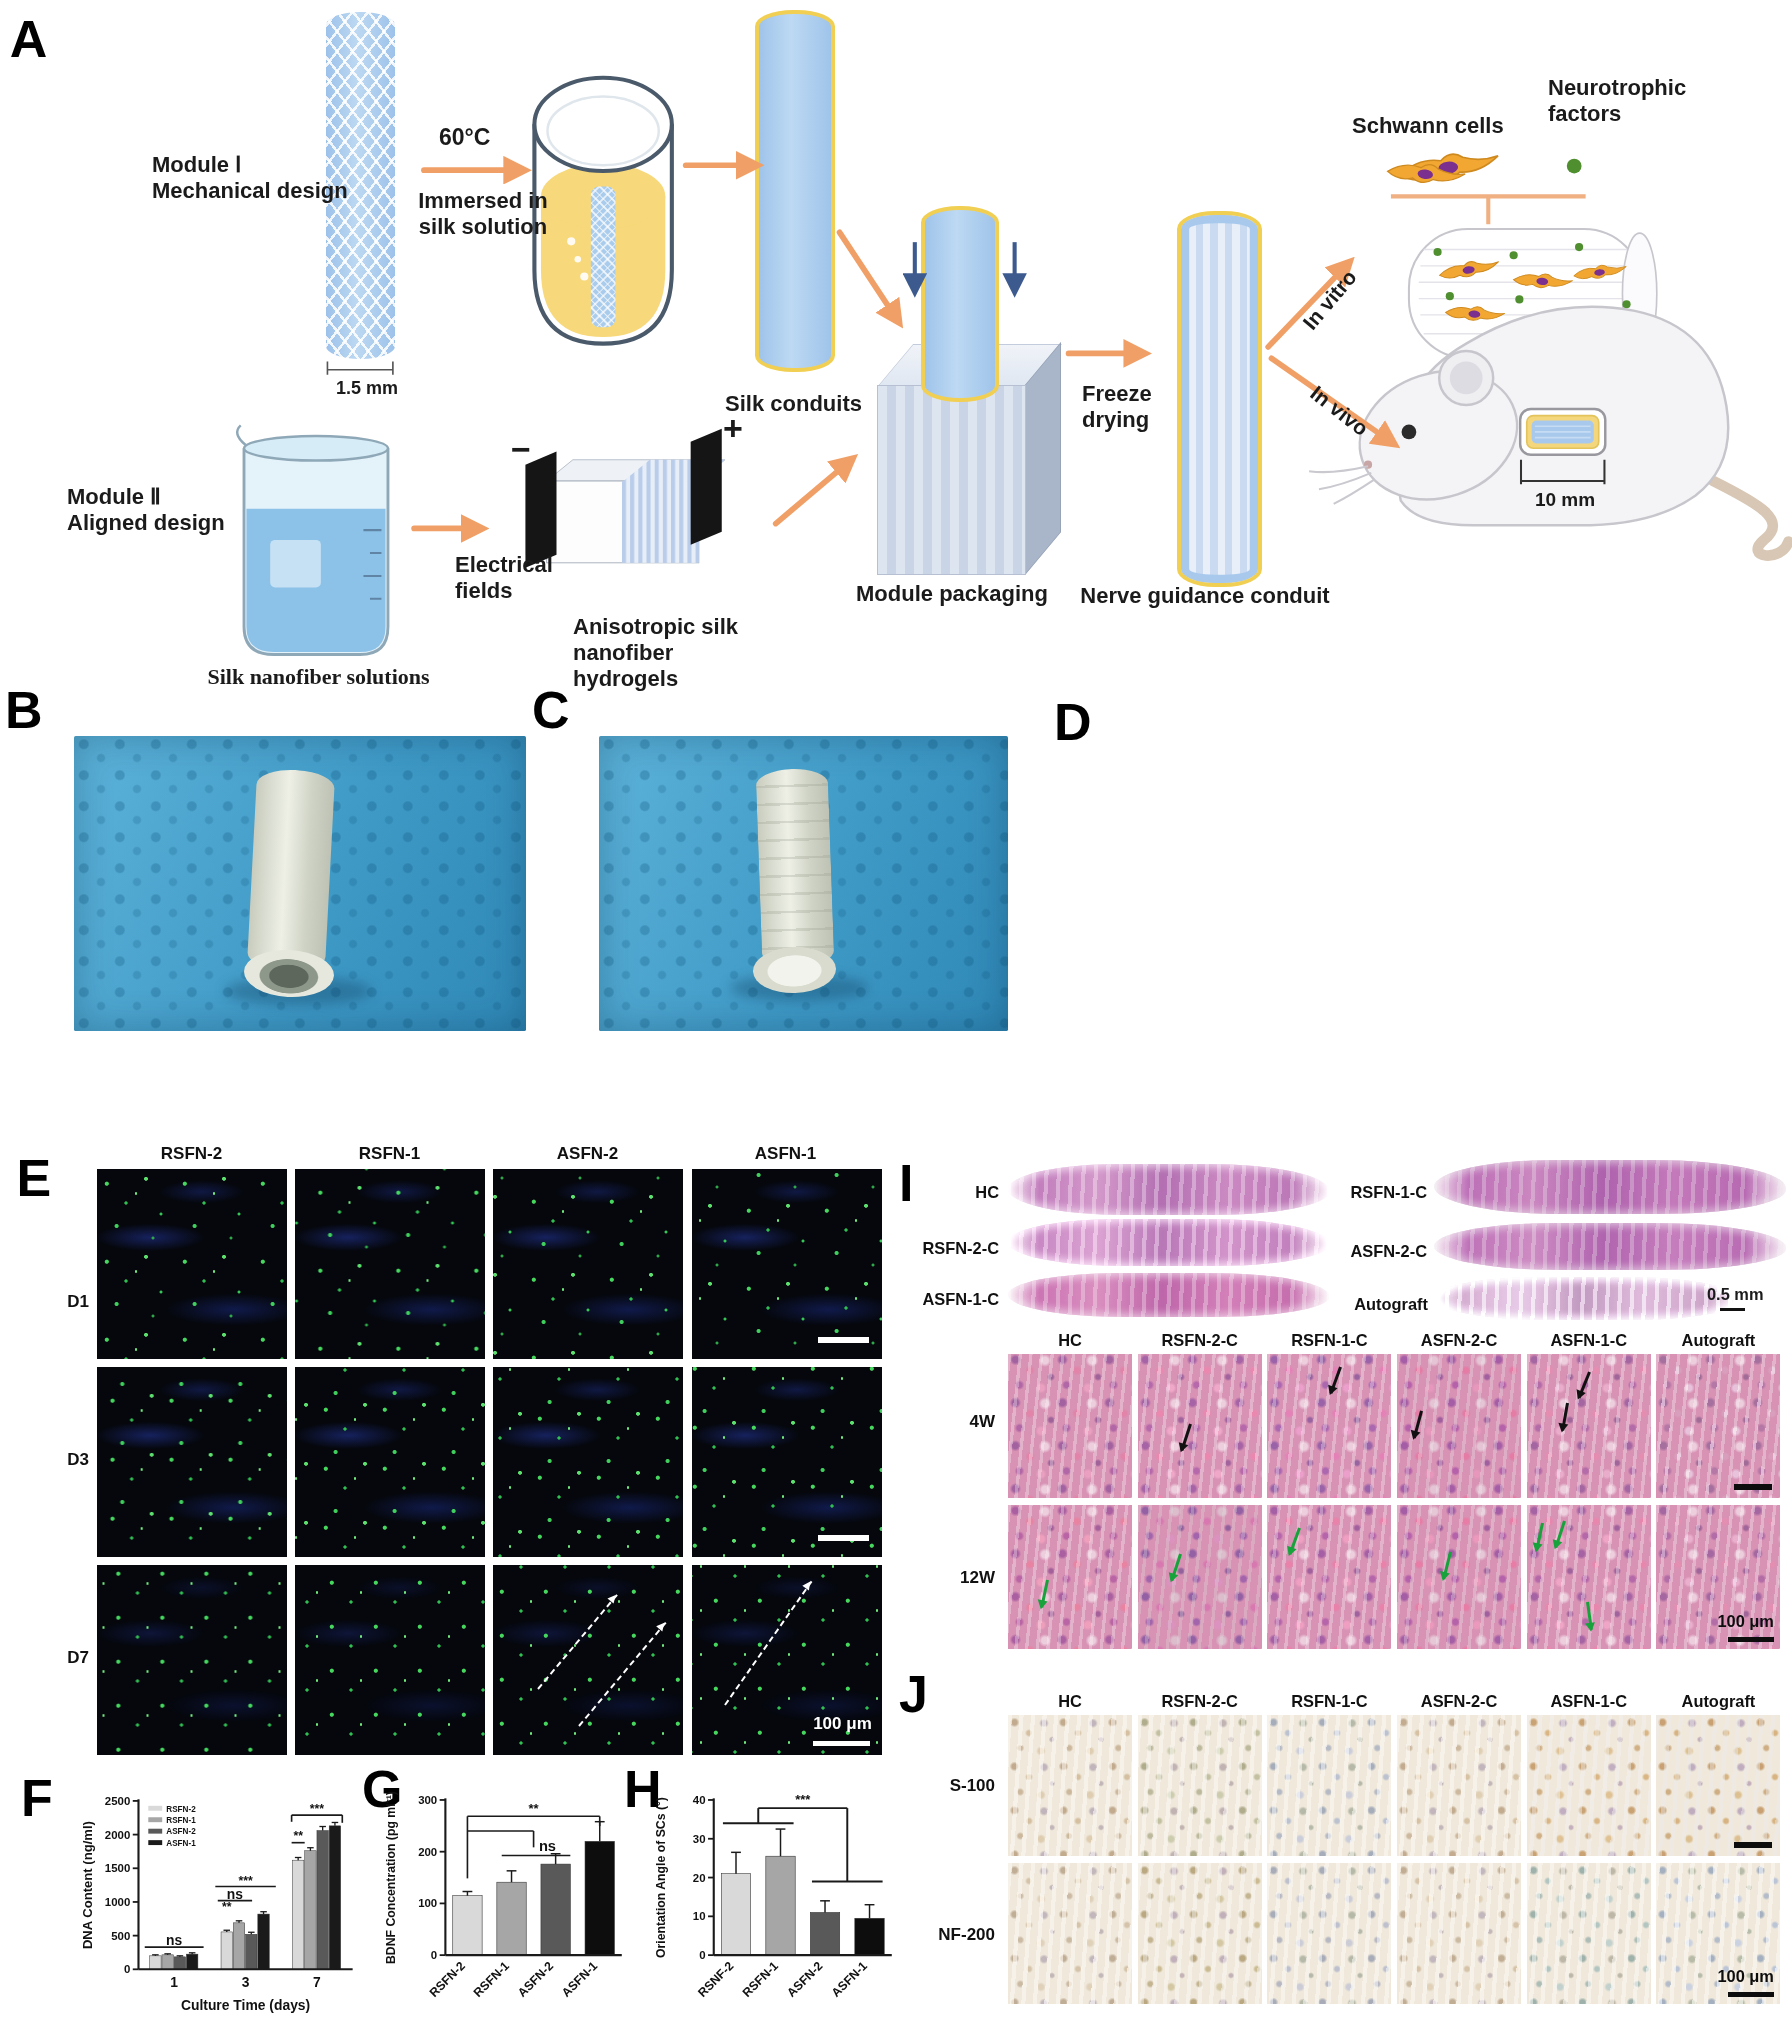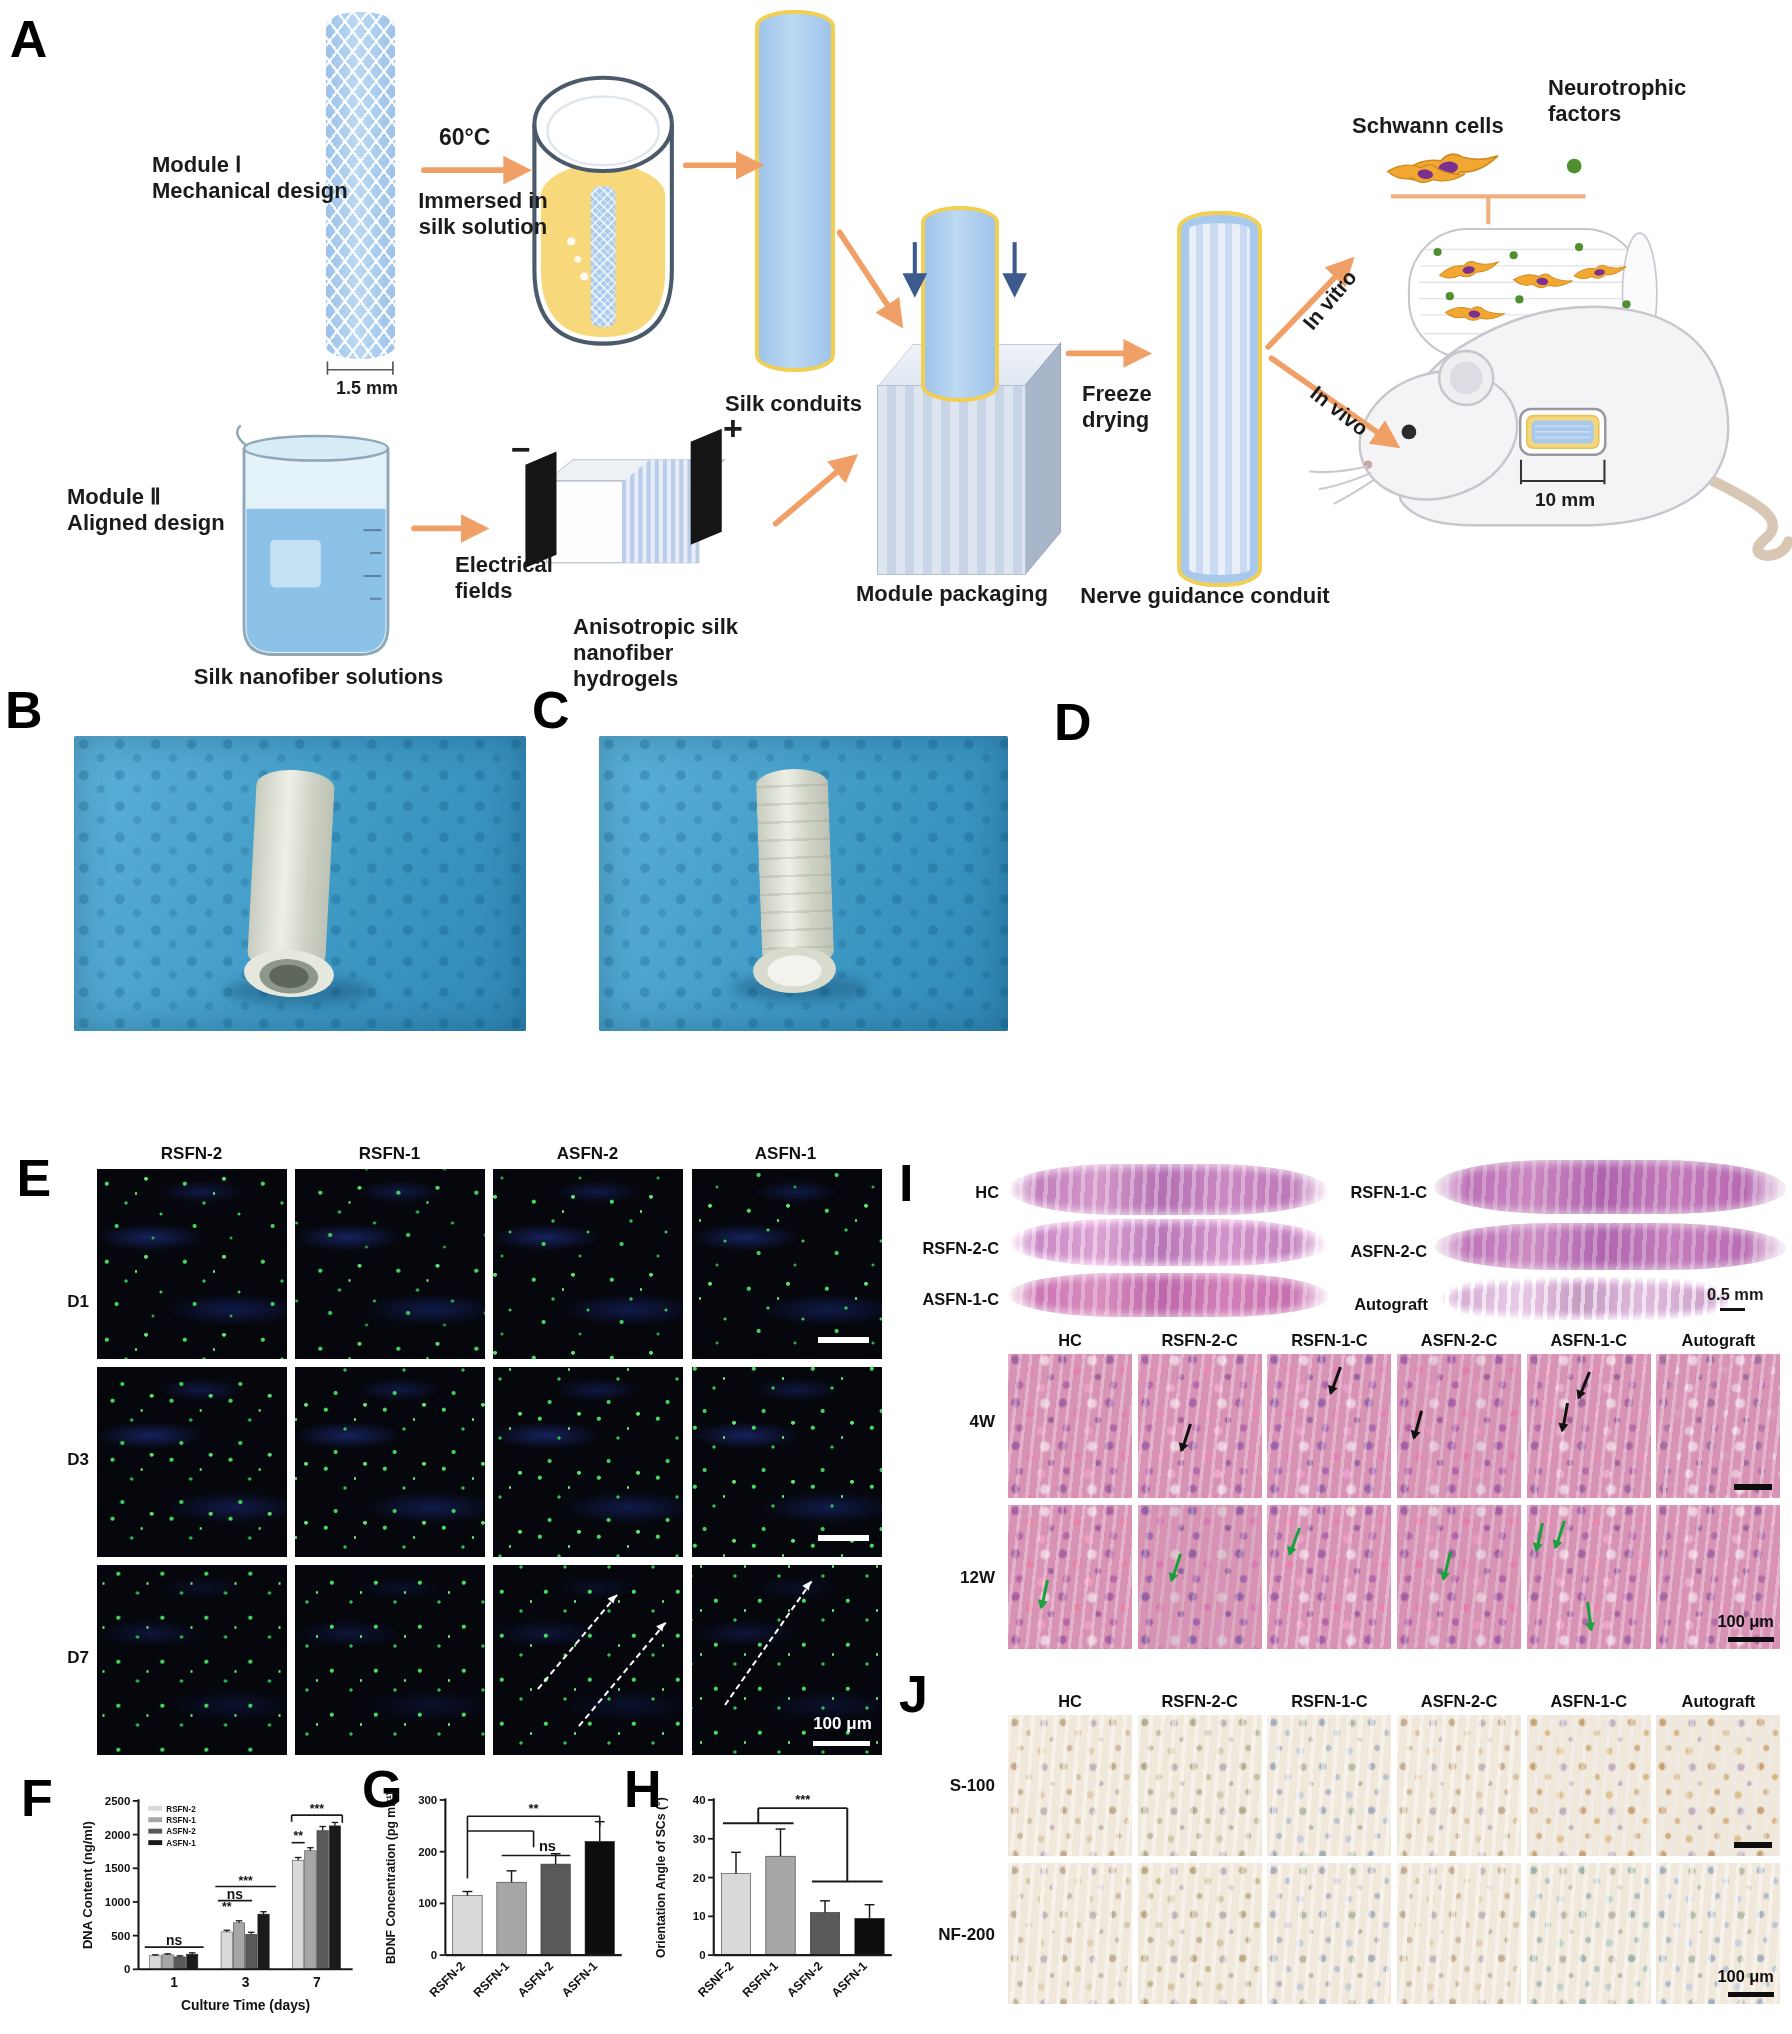--- a/index.html
+++ b/index.html
@@ -280,21 +280,21 @@
 drying</div>
     <div class="lbl" style="left:1074px;top:583px;width:262px;text-align:center;">Nerve guidance conduit</div>
     <div class="rotlbl" style="left:1295px;top:288px;transform:rotate(-50deg);">In vitro</div>
     <div class="rotlbl" style="left:1306px;top:399px;transform:rotate(38deg);">In vivo</div>
     <div class="lbl" style="left:1352px;top:113px;">Schwann cells</div>
     <div class="lbl pre" style="left:1548px;top:75px;">Neurotrophic
 factors</div>
     <div class="lbl" style="left:1524px;top:489px;width:82px;text-align:center;font-size:19px;">10 mm</div>
     <div class="lbl pre" style="left:67px;top:484px;">Module Ⅱ
 Aligned design</div>
-    <div class="lbl" style="left:155px;top:664px;width:327px;text-align:center;">Silk nanofiber solutions</div>
+    <div class="lbl" style="left:155px;top:664px;width:327px;text-align:center;font-family:Liberation Serif, serif;">Silk nanofiber solutions</div>
     <div class="lbl pre" style="left:455px;top:552px;">Electrical
 fields</div>
     <div class="lbl pre" style="left:573px;top:614px;">Anisotropic silk
 nanofiber
 hydrogels</div>
     <div class="lbl" style="left:511px;top:429px;font-size:34px;">−</div>
     <div class="lbl" style="left:723px;top:408px;font-size:34px;">+</div>
   </div>
 
   <div class="pl" style="left:4.9px;top:684px;">B</div>

